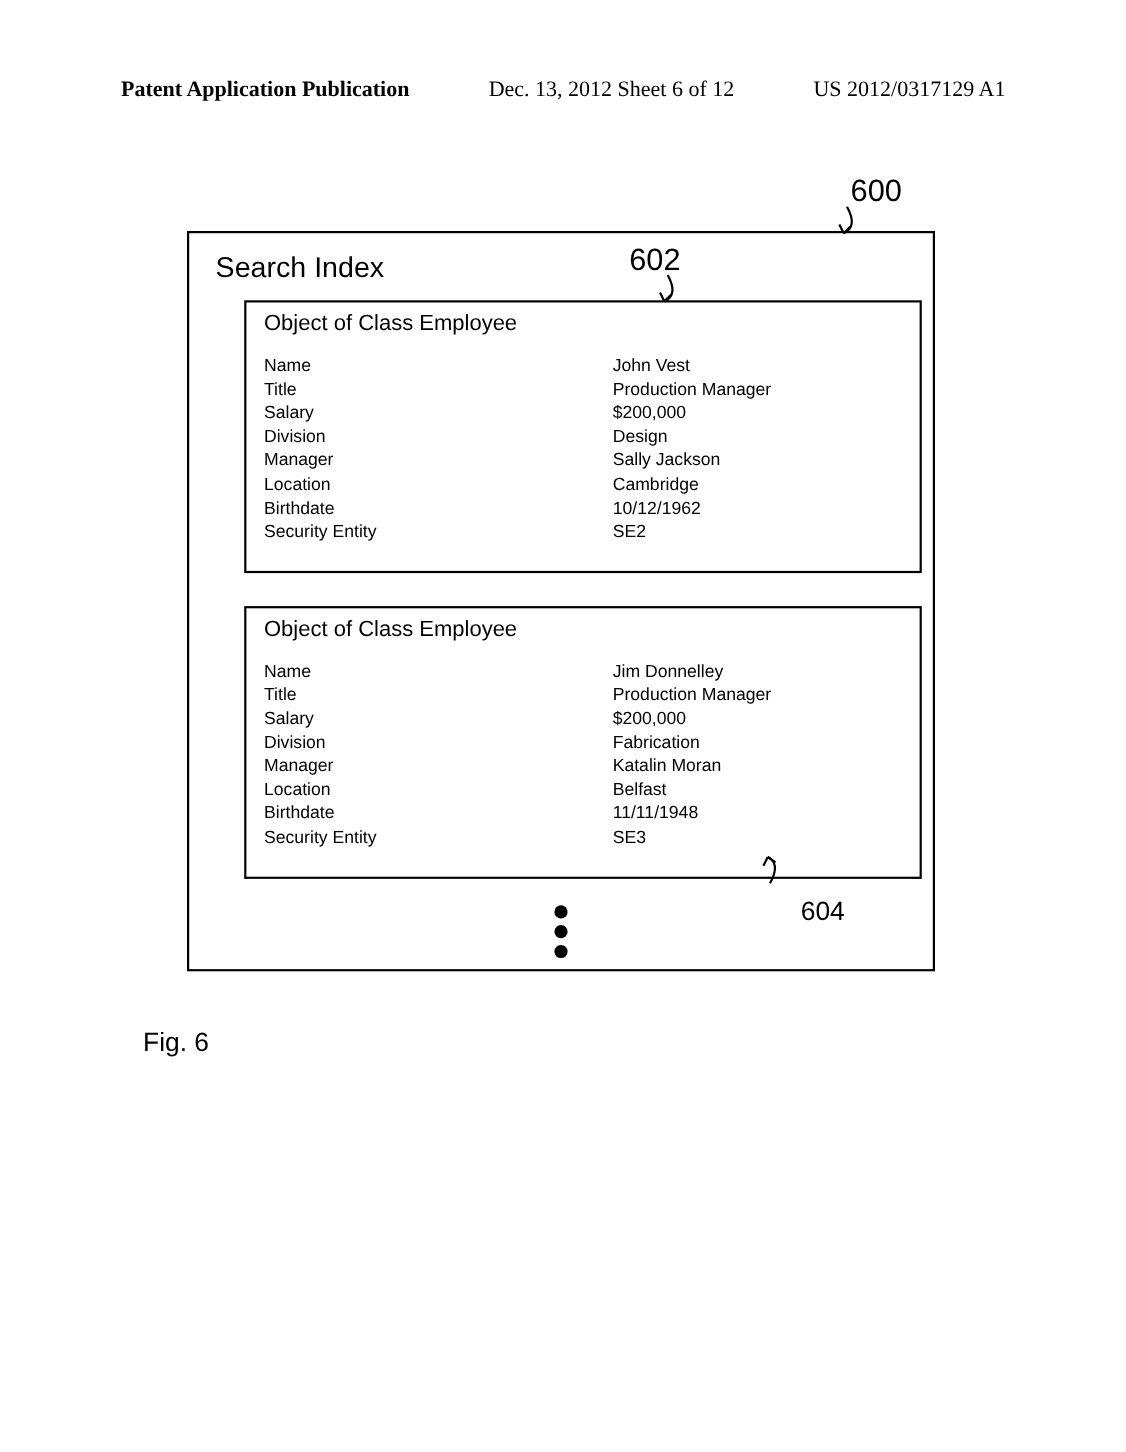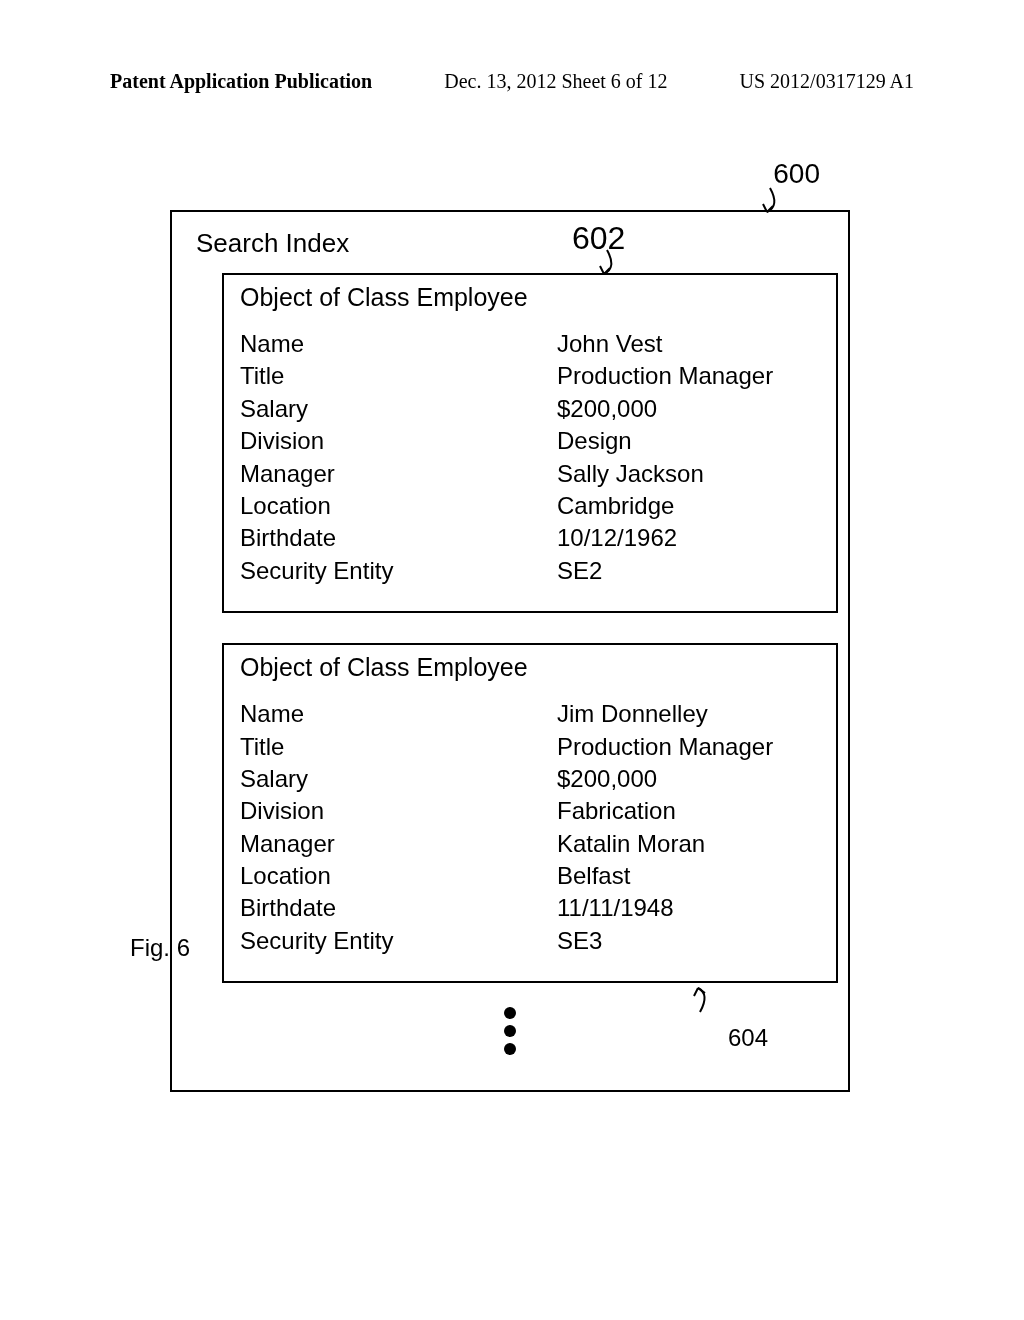--- a/index.html
+++ b/index.html
@@ -53,53 +53,53 @@
   }
   .lead-600 {
     position: absolute;
     top: 6px;
     right: 45px;
   }
 
   .outer-box {
     position: relative;
     border: 2px solid #000;
-    padding: 12px 20px 29px 20px;
+    padding: 12px 20px 4px 20px;
     margin-top: 30px;
   }
   .outer-title {
     font-size: 26px;
     margin: 4px 0 14px 4px;
   }
 
   .ref-602 {
     position: absolute;
     top: 8px;
     left: 400px;
-    font-size: 32px;
+    font-size: 28px;
   }
   .lead-602 {
     position: absolute;
     top: 36px;
     left: 430px;
   }
 
   .inner-box {
     border: 2px solid #000;
     margin: 0 0 30px 30px;
     padding: 8px 16px 24px 16px;
     width: 580px;
   }
   .inner-title {
-    font-size: 25px;
+    font-size: 20px;
     margin-bottom: 16px;
   }
   .kv-row {
     display: flex;
-    font-size: 24px;
+    font-size: 16px;
     line-height: 1.35;
   }
   .kv-key {
     width: 270px;
     flex-shrink: 0;
   }
   .kv-val {
     flex: 1;
     margin-left: 47px;
   }

